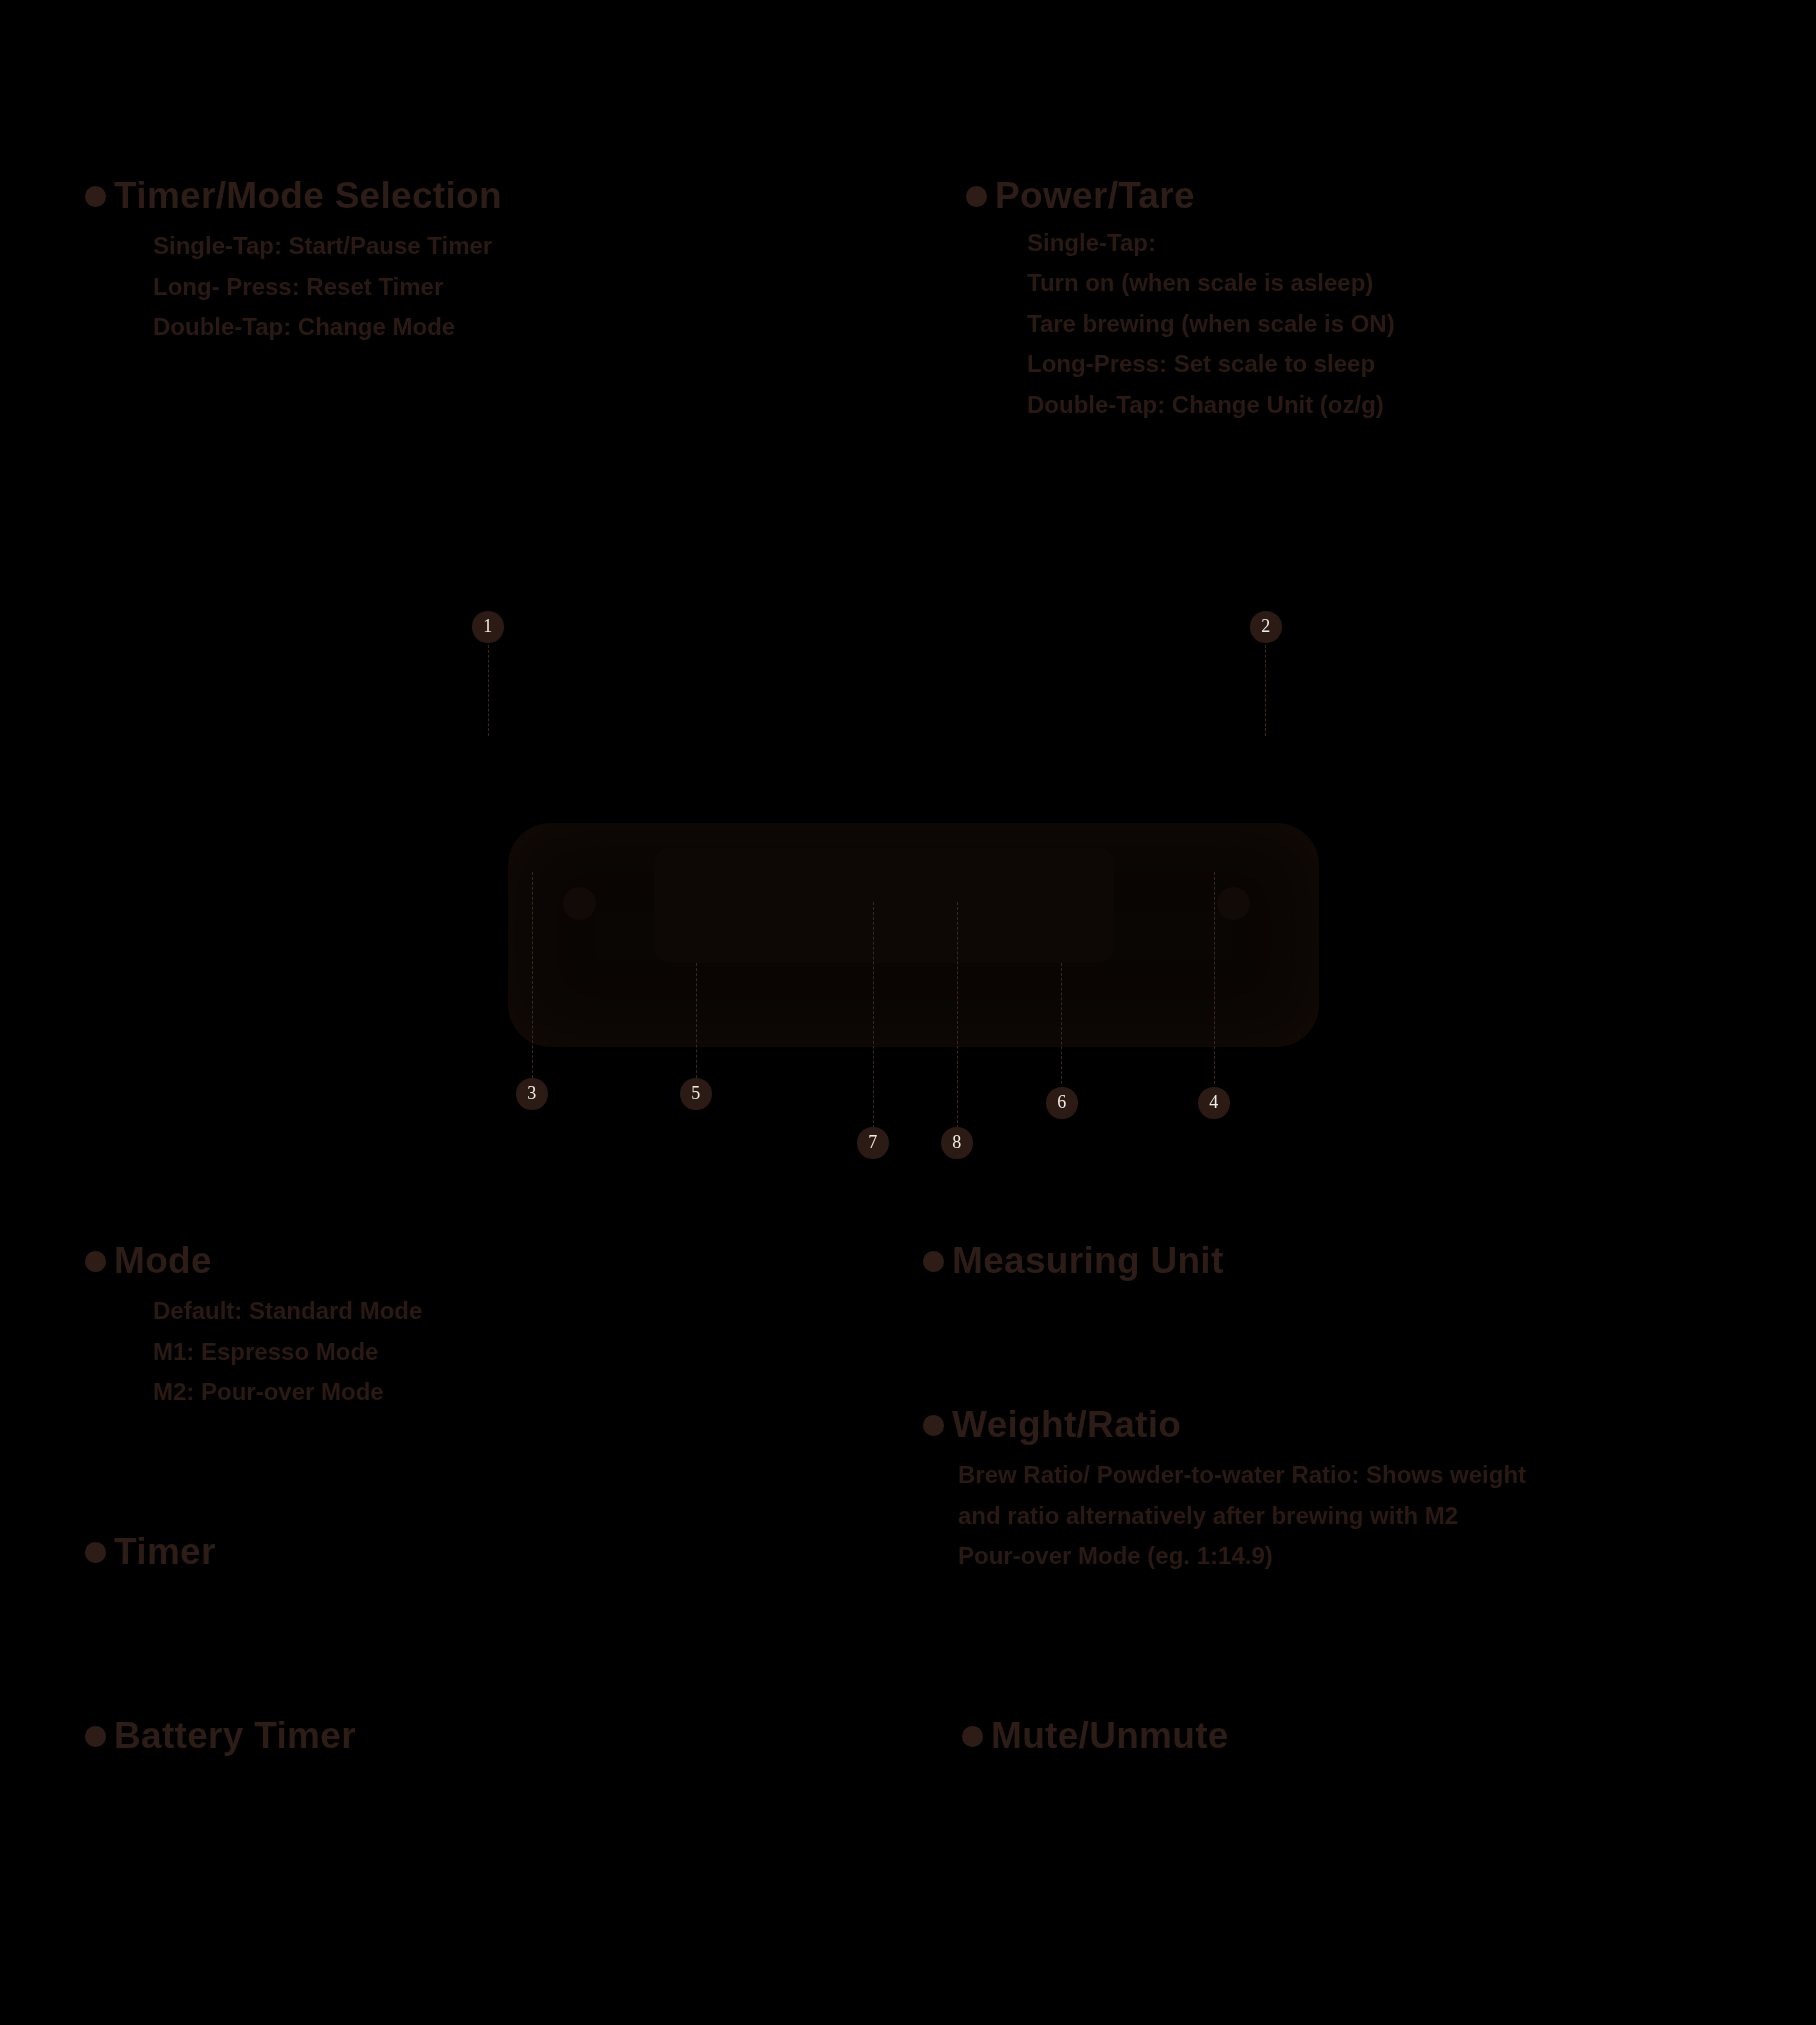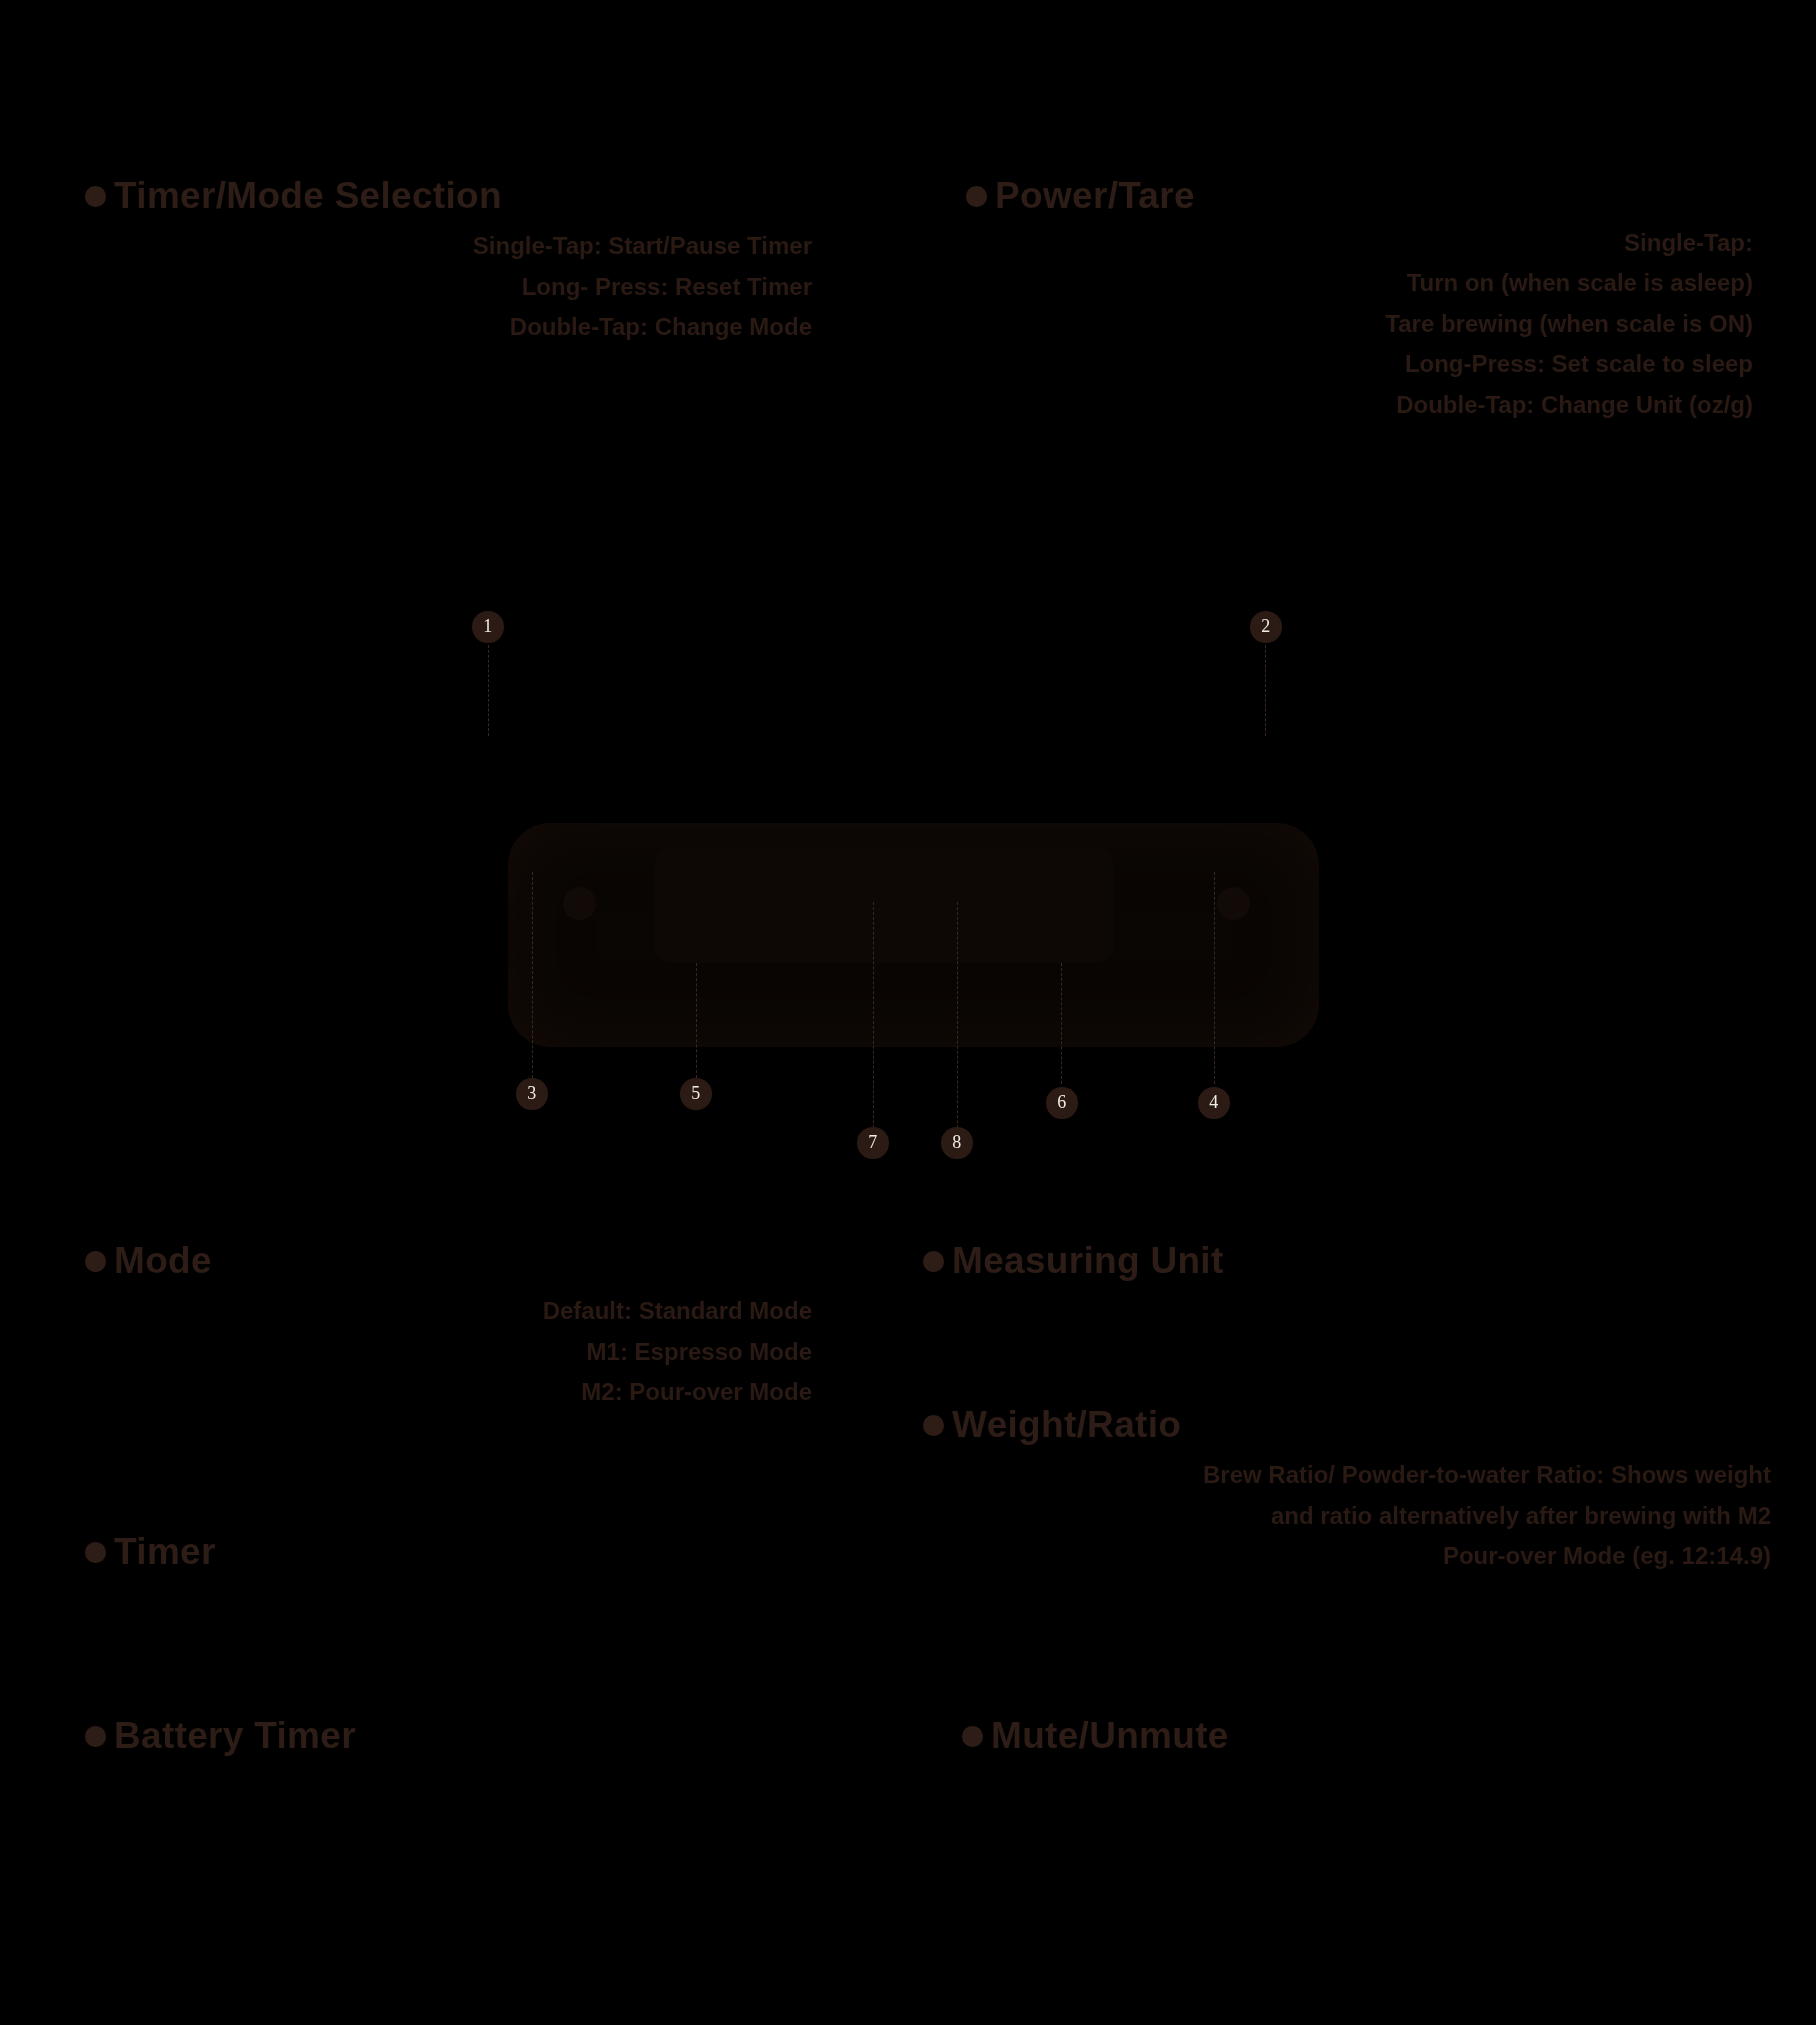--- a/index.html
+++ b/index.html
@@ -38,21 +38,20 @@
     flex: 0 0 auto;
   }
   .heading .htext { display:block; }
 
   .sublist {
     margin-top: 15.7px;
     margin-left: 68px;
     display: flex;
     flex-direction: column;
     gap: 12.7px;
-    align-items: flex-end;
   }
   .sublist .line {
     font-size: 24px;
     font-weight: 700;
     color: #2a1a13;
     line-height: 1.16;
     white-space: nowrap;
   }
 
   
@@ -220,21 +219,21 @@
 </div>
 
 <div class="panel" style="left:923px; top:1405px; width:848px;">
   <div class="heading">
     <span class="bullet"></span>
     <span class="htext">Weight/Ratio</span>
   </div>
   <div class="sublist" style="margin-left:35px;">
     <div class="line">Brew Ratio/ Powder-to-water Ratio: Shows weight</div>
     <div class="line">and ratio alternatively after brewing with M2</div>
-    <div class="line">Pour-over Mode (eg. 12:14.9)</div>
+    <div class="line">Pour-over Mode (eg. 1:14.9)</div>
   </div>
 </div>
 
 <div class="panel" style="left:962px; top:1716px; width:787px;">
   <div class="heading">
     <span class="bullet"></span>
     <span class="htext">Mute/Unmute</span>
   </div>
 </div>
 

